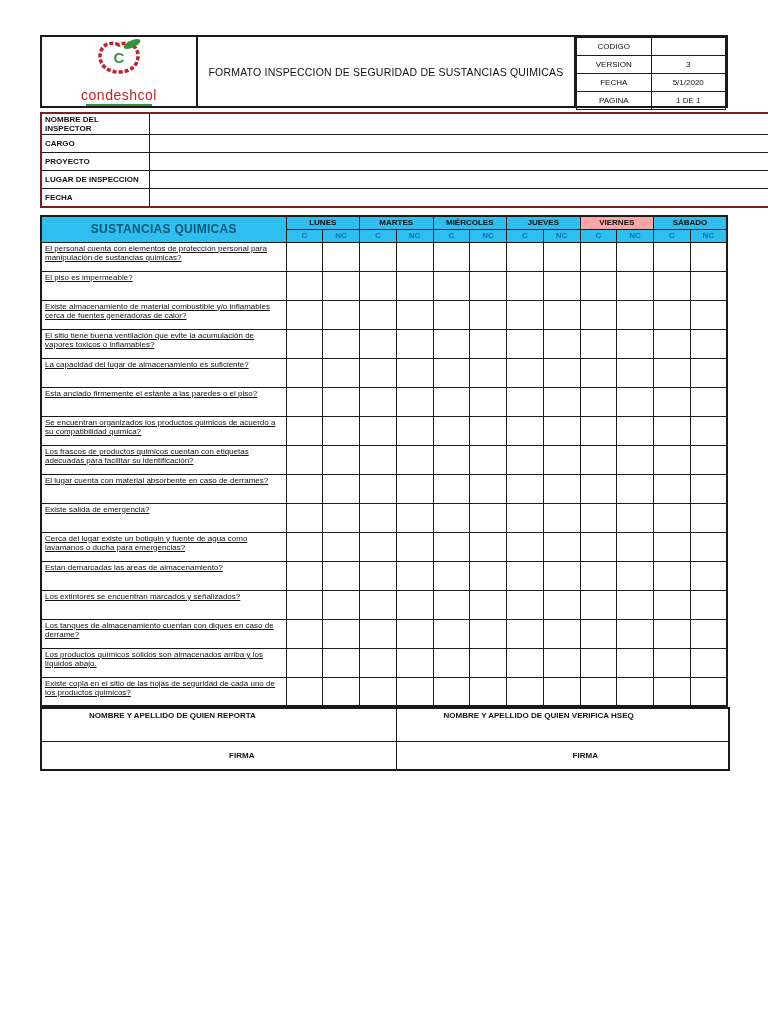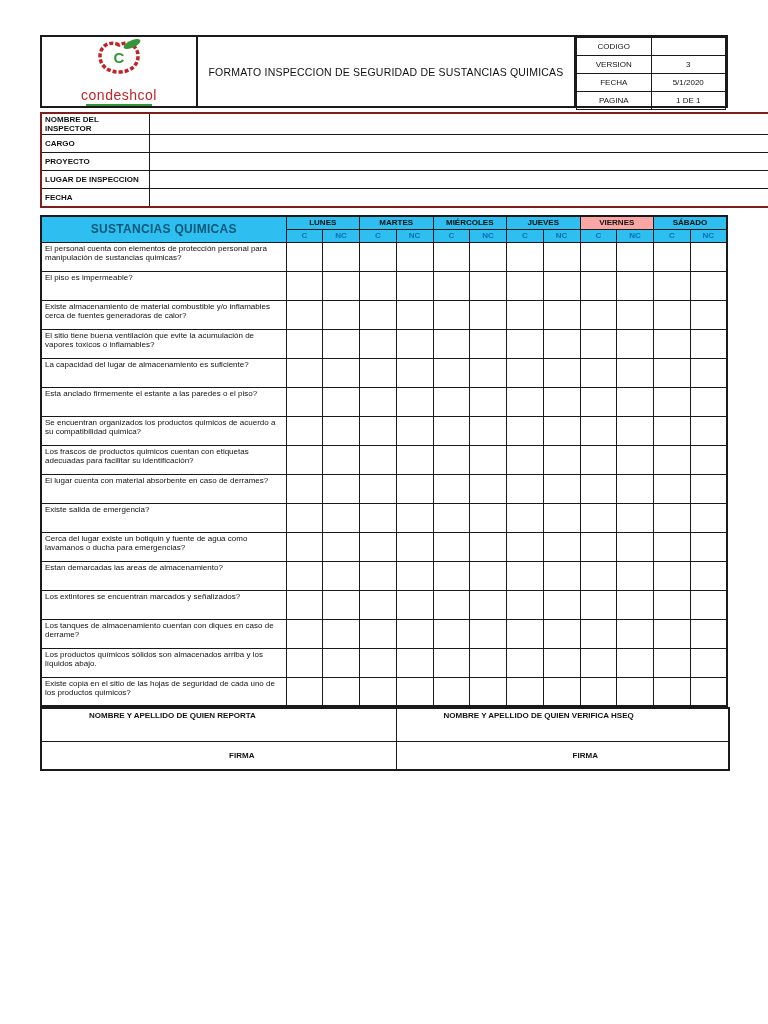--- a/index.html
+++ b/index.html
@@ -26,21 +26,21 @@
   .field-label{width:108px;font-size:8px;font-weight:bold;padding:1px 3px;}
   .field-value{padding:0 3px;font-size:8px;}
 
   
   .checklist{width:688px;border-collapse:collapse;table-layout:fixed;border:2px solid #1a1a1a;margin-top:7px;}
   .checklist th,.checklist td{border:1px solid #1a1a1a;box-sizing:border-box;overflow:hidden;}
   .th-sust{font-size:12px;font-weight:bold;letter-spacing:.3px;text-align:center;}
   .th-day{font-size:8px;font-weight:bold;height:13px;text-align:center;}
   .th-cn{font-size:8px;font-weight:bold;height:13px;text-align:center;}
   .checklist tbody tr{height:29px;}
-  .question-cell{font-size:8px;line-height:1.15;text-align:left;vertical-align:top;padding:1px 3px;font-weight:normal;}
+  .question-cell{font-size:8px;line-height:1.15;text-align:left;vertical-align:top;padding:1px 3px;font-weight:normal;text-decoration:underline;}
   .check-cell{background:#ffffff;}
 
   
   .footer-table{width:688px;border-collapse:collapse;table-layout:fixed;border:2px solid #1a1a1a;}
   .footer-table td{border:1px solid #1a1a1a;overflow:hidden;padding-left:47px;}
   .footer-label{font-size:8px;font-weight:bold;vertical-align:top;text-align:left;padding:2px 4px;height:28px;}
   .firma-cell{font-size:8px;font-weight:bold;text-align:center;vertical-align:middle;height:25px;}
 </style>
 </head>
 <body>

